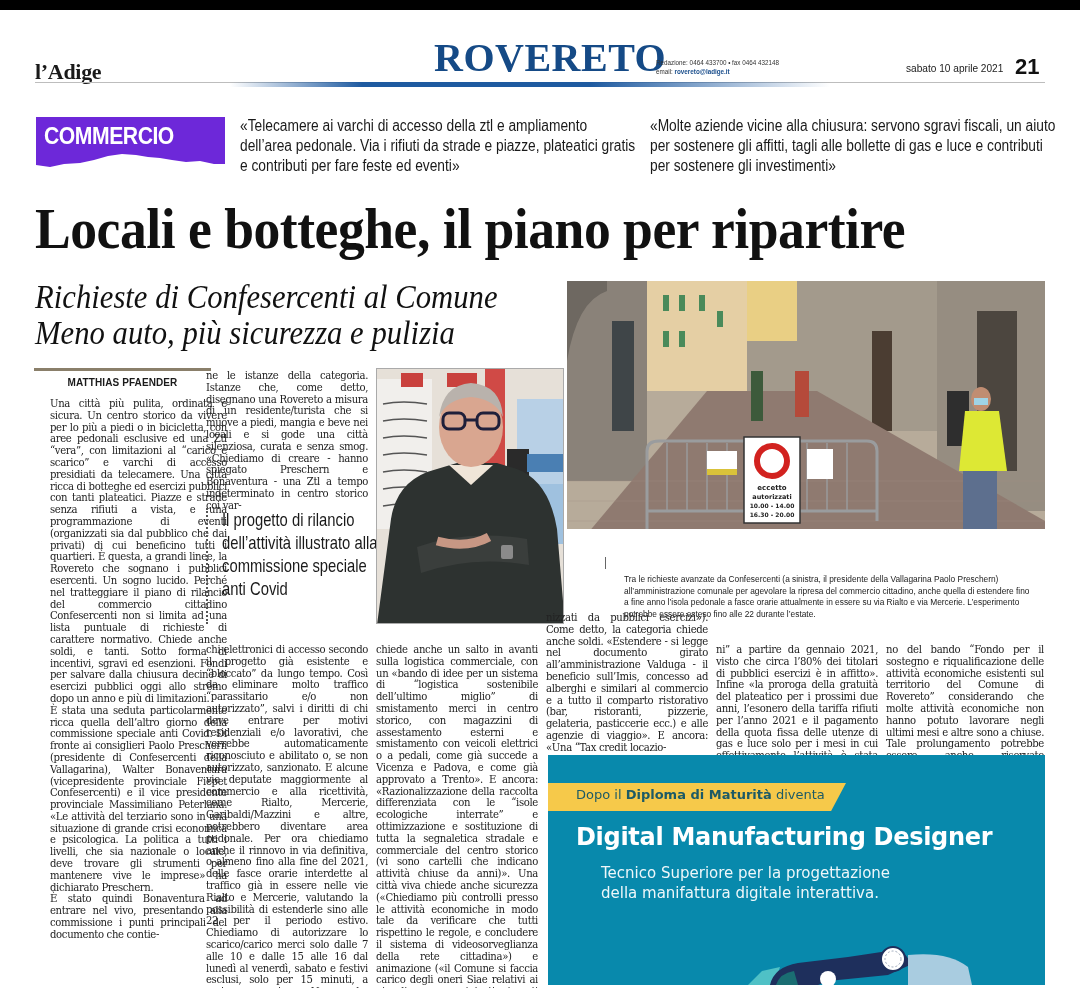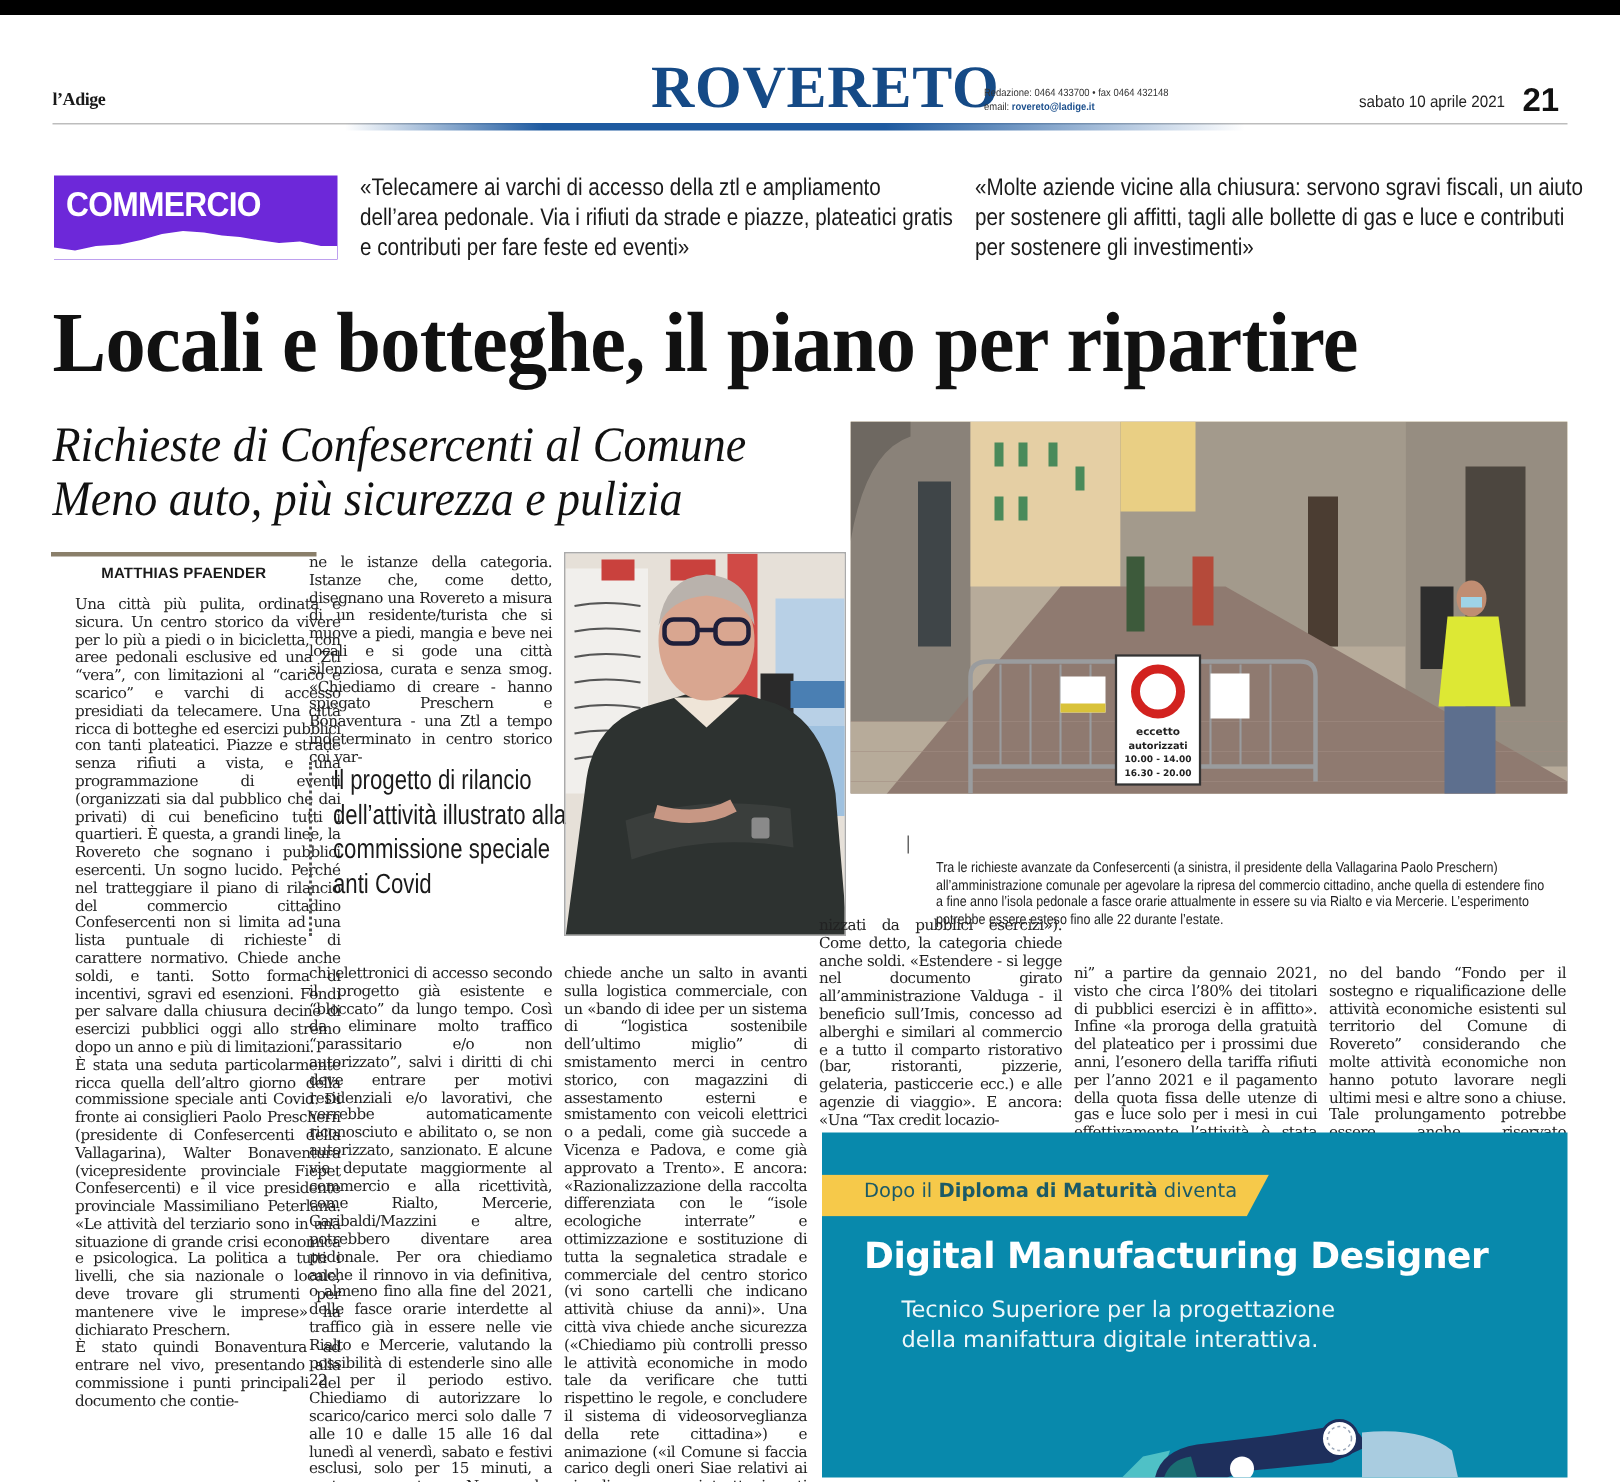--- a/index.html
+++ b/index.html
@@ -1,21 +1,21 @@
 <!DOCTYPE html>
 <html><head>
 <meta charset="utf-8">
 <style>
   * { box-sizing: border-box; margin: 0; padding: 0; }
   html, body { width: 1080px; height: 988px; overflow: hidden; background: #fff; }
   body { position: relative; font-family: "DejaVu Serif", serif; color: #1a1a1a; }
 
   .topbar { position: absolute; left: 0; top: 0; width: 1080px; height: 10px; background: #000; }
 
-  .masthead-logo { position: absolute; left: 35px; top: 59px; font-family: "Liberation Serif", serif; font-weight: bold; font-size: 12px; color: #1a1a1a; letter-spacing: -0.3px; }
+  .masthead-logo { position: absolute; left: 35px; top: 59px; font-family: "Liberation Serif", serif; font-weight: bold; font-size: 22px; color: #1a1a1a; letter-spacing: -0.3px; }
   .section-title { position: absolute; left: 434px; top: 38px; font-family: "Liberation Serif", serif; font-weight: bold; font-size: 40px; color: #154a86; letter-spacing: 0.5px; line-height: 1; }
   .contacts { position: absolute; left: 656px; top: 58px; font-family: "Liberation Sans", sans-serif; font-size: 7px; line-height: 9px; color: #333; transform: scaleX(0.9); transform-origin: left top; }
   .contacts .email { color: #1a4e8c; font-weight: bold; }
   .date { position: absolute; left: 906px; top: 62px; font-family: "Liberation Sans", sans-serif; font-size: 11px; color: #222; transform: scaleX(0.92); transform-origin: left top; }
   .page-num { position: absolute; left: 1015px; top: 54px; font-family: "Liberation Sans", sans-serif; font-weight: bold; font-size: 22px; color: #111; }
   .rule-grey { position: absolute; left: 35px; top: 82px; width: 1010px; height: 1px; background: #bdbdbd; }
   .rule-blue { position: absolute; left: 230px; top: 82px; width: 600px; height: 5px; background: linear-gradient(90deg, rgba(21,74,134,0) 0%, #1e5aa0 22%, #1e5aa0 60%, rgba(21,74,134,0) 100%); }
 
   .tag { position: absolute; left: 36px; top: 117px; width: 189px; height: 56px; background: #6d28d9; overflow: hidden; }
   .tag-label { position: absolute; left: 8px; top: 6px; font-family: "Liberation Sans", sans-serif; font-weight: bold; font-size: 23px; color: #fff; letter-spacing: -0.5px; transform: scaleX(0.92); transform-origin: left top; }

